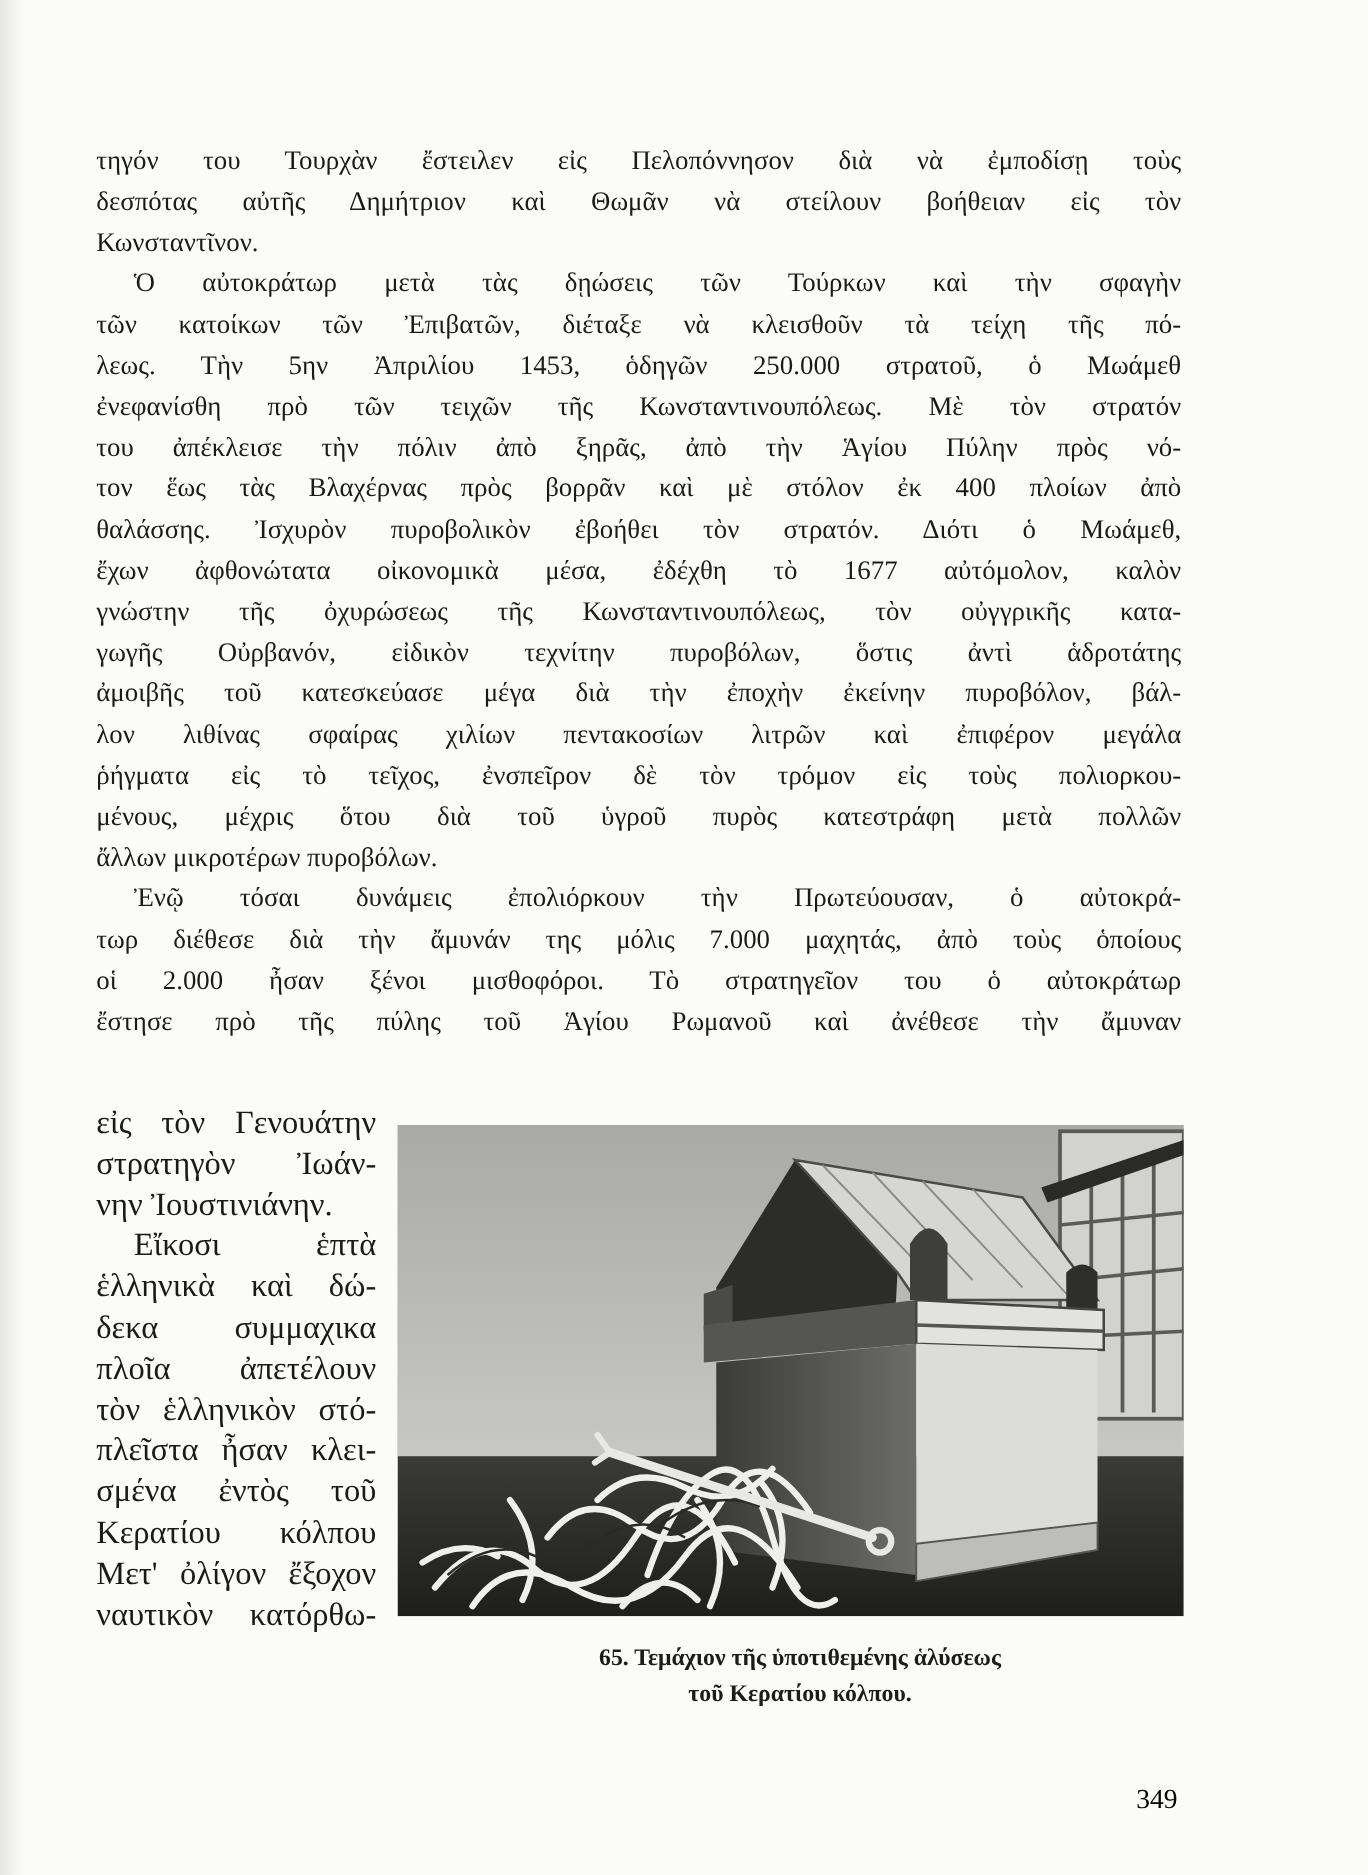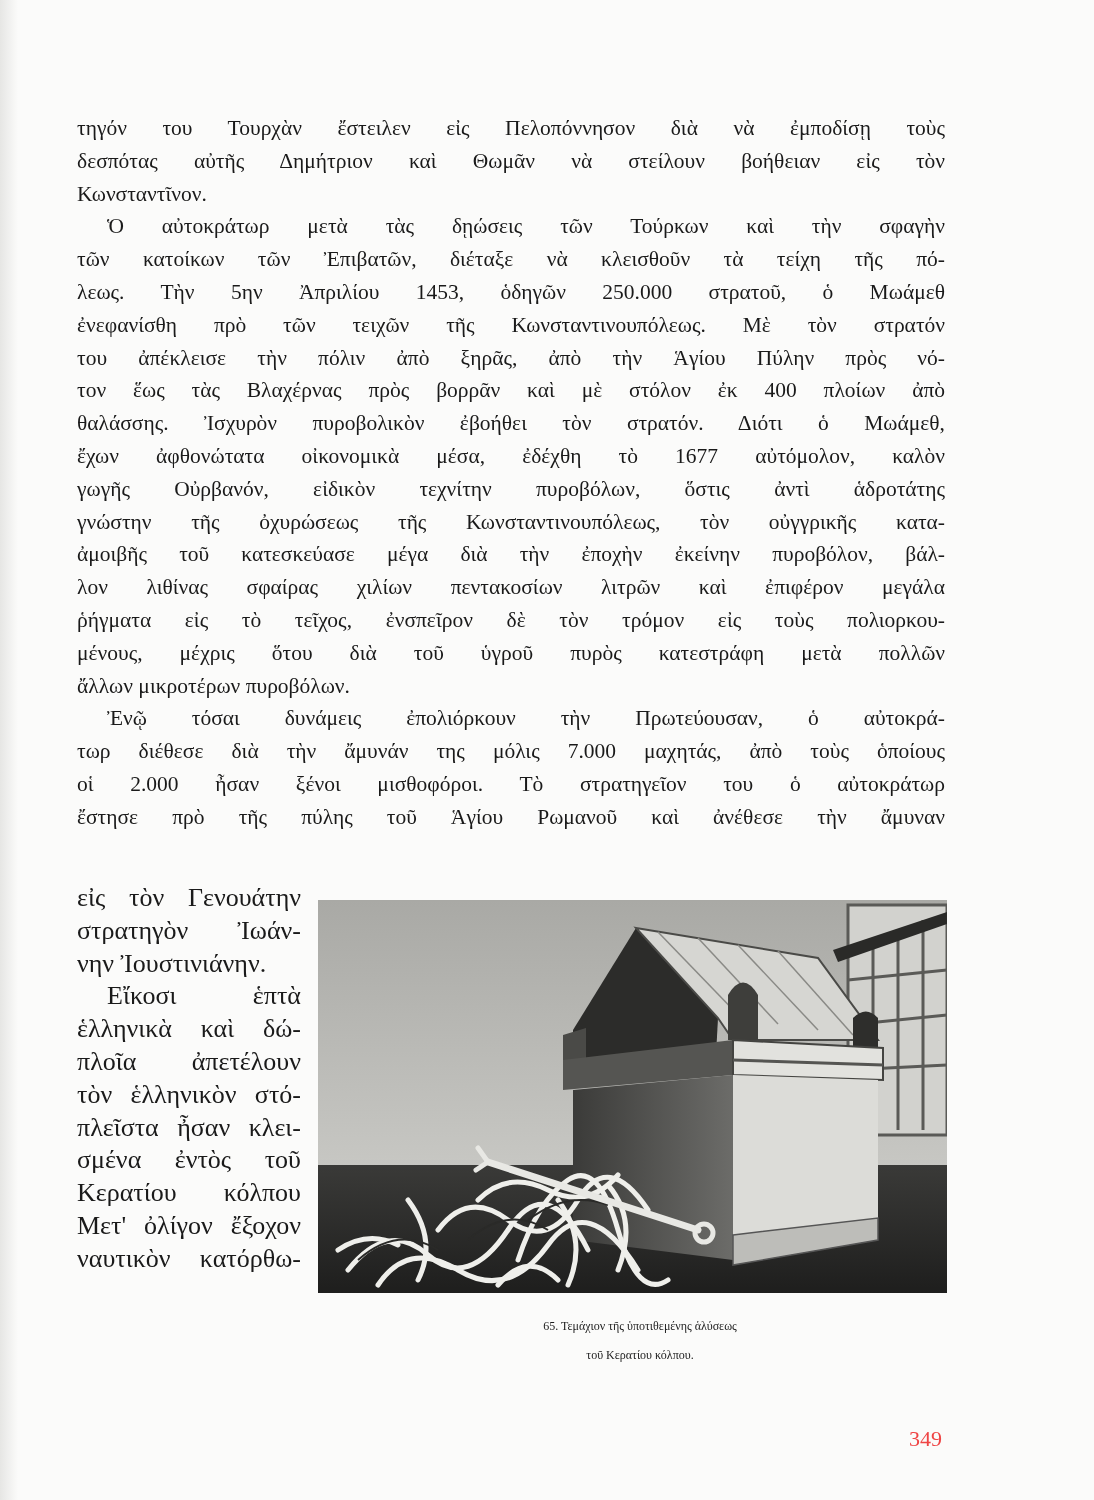--- a/index.html
+++ b/index.html
@@ -34,65 +34,67 @@
   .figure {
     position: absolute; left: 318px; top: 900px; width: 629px; height: 393px;
     background: #b9b9b6;
     overflow: hidden;
   }
   .figure svg { display: block; }
   .caption {
     position: absolute; left: 380px; top: 1312px; width: 520px;
     text-align: center;
     font-family: "Liberation Serif", serif;
-    font-size: 12px; line-height: 29px;
+    font-size: 19px; line-height: 29px;
     color: #1c1c1c;
+    font-weight: bold;
   }
   .page-number {
     position: absolute; left: 909px; top: 1426px;
     font-family: "Liberation Serif", serif;
-    font-size: 22px; color: #ef4444;
+    font-size: 22px; color: #000000;
   }
 </style>
 </head>
 <body>
 
 <div class="page-shade"></div>
 
 <div class="main-text">
   <div class="line">τηγόν του Τουρχὰν ἔστειλεν εἰς Πελοπόννησον διὰ νὰ ἐμποδίσῃ τοὺς</div>
   <div class="line">δεσπότας αὐτῆς Δημήτριον καὶ Θωμᾶν νὰ στείλουν βοήθειαν εἰς τὸν</div>
   <div class="line last">Κωνσταντῖνον.</div>
   <div class="line indent">Ὁ αὐτοκράτωρ μετὰ τὰς δῃώσεις τῶν Τούρκων καὶ τὴν σφαγὴν</div>
   <div class="line">τῶν κατοίκων τῶν Ἐπιβατῶν, διέταξε νὰ κλεισθοῦν τὰ τείχη τῆς πό-</div>
   <div class="line">λεως. Τὴν 5ην Ἀπριλίου 1453, ὁδηγῶν 250.000 στρατοῦ, ὁ Μωάμεθ</div>
   <div class="line">ἐνεφανίσθη πρὸ τῶν τειχῶν τῆς Κωνσταντινουπόλεως. Μὲ τὸν στρατόν</div>
   <div class="line">του ἀπέκλεισε τὴν πόλιν ἀπὸ ξηρᾶς, ἀπὸ τὴν Ἁγίου Πύλην πρὸς νό-</div>
   <div class="line">τον ἕως τὰς Βλαχέρνας πρὸς βορρᾶν καὶ μὲ στόλον ἐκ 400 πλοίων ἀπὸ</div>
   <div class="line">θαλάσσης. Ἰσχυρὸν πυροβολικὸν ἐβοήθει τὸν στρατόν. Διότι ὁ Μωάμεθ,</div>
   <div class="line">ἔχων ἀφθονώτατα οἰκονομικὰ μέσα, ἐδέχθη τὸ 1677 αὐτόμολον, καλὸν</div>
+  <div class="line">γνώστην τῆς ὀχυρώσεως τῆς Κωνσταντινουπόλεως, τὸν οὐγγρικῆς κατα-</div>
   <div class="line">γωγῆς Οὐρβανόν, εἰδικὸν τεχνίτην πυροβόλων, ὅστις ἀντὶ ἁδροτάτης</div>
-  <div class="line">γνώστην τῆς ὀχυρώσεως τῆς Κωνσταντινουπόλεως, τὸν οὐγγρικῆς κατα-</div>
   <div class="line">ἀμοιβῆς τοῦ κατεσκεύασε μέγα διὰ τὴν ἐποχὴν ἐκείνην πυροβόλον, βάλ-</div>
   <div class="line">λον λιθίνας σφαίρας χιλίων πεντακοσίων λιτρῶν καὶ ἐπιφέρον μεγάλα</div>
   <div class="line">ῥήγματα εἰς τὸ τεῖχος, ἐνσπεῖρον δὲ τὸν τρόμον εἰς τοὺς πολιορκου-</div>
   <div class="line">μένους, μέχρις ὅτου διὰ τοῦ ὑγροῦ πυρὸς κατεστράφη μετὰ πολλῶν</div>
   <div class="line last">ἄλλων μικροτέρων πυροβόλων.</div>
   <div class="line indent">Ἐνῷ τόσαι δυνάμεις ἐπολιόρκουν τὴν Πρωτεύουσαν, ὁ αὐτοκρά-</div>
   <div class="line">τωρ διέθεσε διὰ τὴν ἄμυνάν της μόλις 7.000 μαχητάς, ἀπὸ τοὺς ὁποίους</div>
   <div class="line">οἱ 2.000 ἦσαν ξένοι μισθοφόροι. Τὸ στρατηγεῖον του ὁ αὐτοκράτωρ</div>
   <div class="line">ἔστησε πρὸ τῆς πύλης τοῦ Ἁγίου Ρωμανοῦ καὶ ἀνέθεσε τὴν ἄμυναν</div>
 </div>
 
 <div class="side-text">
   <div class="line">εἰς τὸν Γενουάτην</div>
   <div class="line">στρατηγὸν Ἰωάν-</div>
   <div class="line last">νην Ἰουστινιάνην.</div>
   <div class="line indent">Εἴκοσι ἑπτὰ</div>
   <div class="line">ἑλληνικὰ καὶ δώ-</div>
+  <div class="line">δεκα συμμαχικα</div>
   <div class="line">πλοῖα ἀπετέλουν</div>
   <div class="line">τὸν ἑλληνικὸν στό-</div>
   <div class="line">πλεῖστα ἦσαν κλει-</div>
   <div class="line">σμένα ἐντὸς τοῦ</div>
   <div class="line">Κερατίου κόλπου</div>
   <div class="line">Μετ' ὀλίγον ἔξοχον</div>
   <div class="line">ναυτικὸν κατόρθω-</div>
 </div>
 
 <div class="figure">

